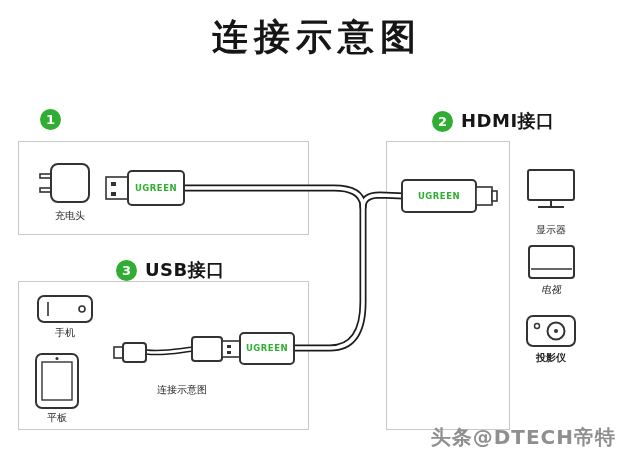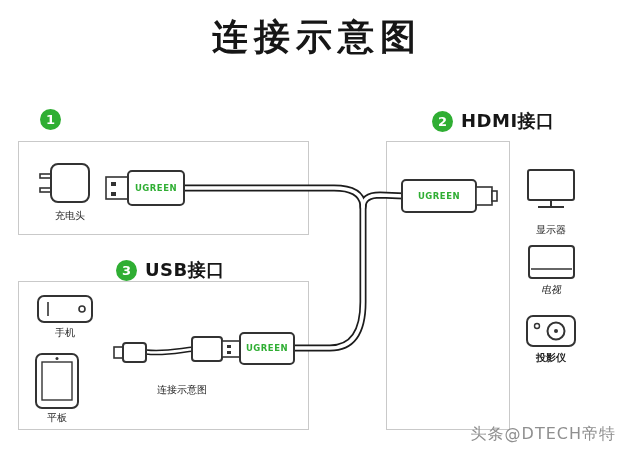--- a/index.html
+++ b/index.html
@@ -23,21 +23,21 @@
   .layer{position:absolute;left:0;top:0;}
   .stroke{fill:#ffffff;stroke:#333333;stroke-width:2;}
   .thin{fill:#ffffff;stroke:#333333;stroke-width:1.6;}
   .hole{fill:#333333;stroke:none;}
   .cable-b{fill:none;stroke:#1c1c1c;stroke-width:7;stroke-linecap:round;}
   .cable-w{fill:none;stroke:#ffffff;stroke-width:3.6;stroke-linecap:round;}
   .cable-b2{fill:none;stroke:#1c1c1c;stroke-width:5.5;stroke-linecap:round;}
   .cable-w2{fill:none;stroke:#ffffff;stroke-width:2.6;stroke-linecap:round;}
   .brandtxt{font-size:8.5px;font-weight:700;fill:var(--accent);letter-spacing:0.5px;
             text-anchor:middle;font-family:"DejaVu Sans",sans-serif;}
-  .wm{font-size:16px;color:var(--muted);font-weight:400;letter-spacing:1px;}
+  .wm{font-size:20px;color:var(--muted);font-weight:700;letter-spacing:1px;}
 </style>
 </head>
 <body>
 
 <div class="canvas">
 
   <div class="abs title">连接示意图</div>
 
   <div class="abs box" style="left:18px;top:141px;width:291px;height:94px;"></div>
   <div class="abs box" style="left:386px;top:141px;width:124px;height:289px;"></div>

